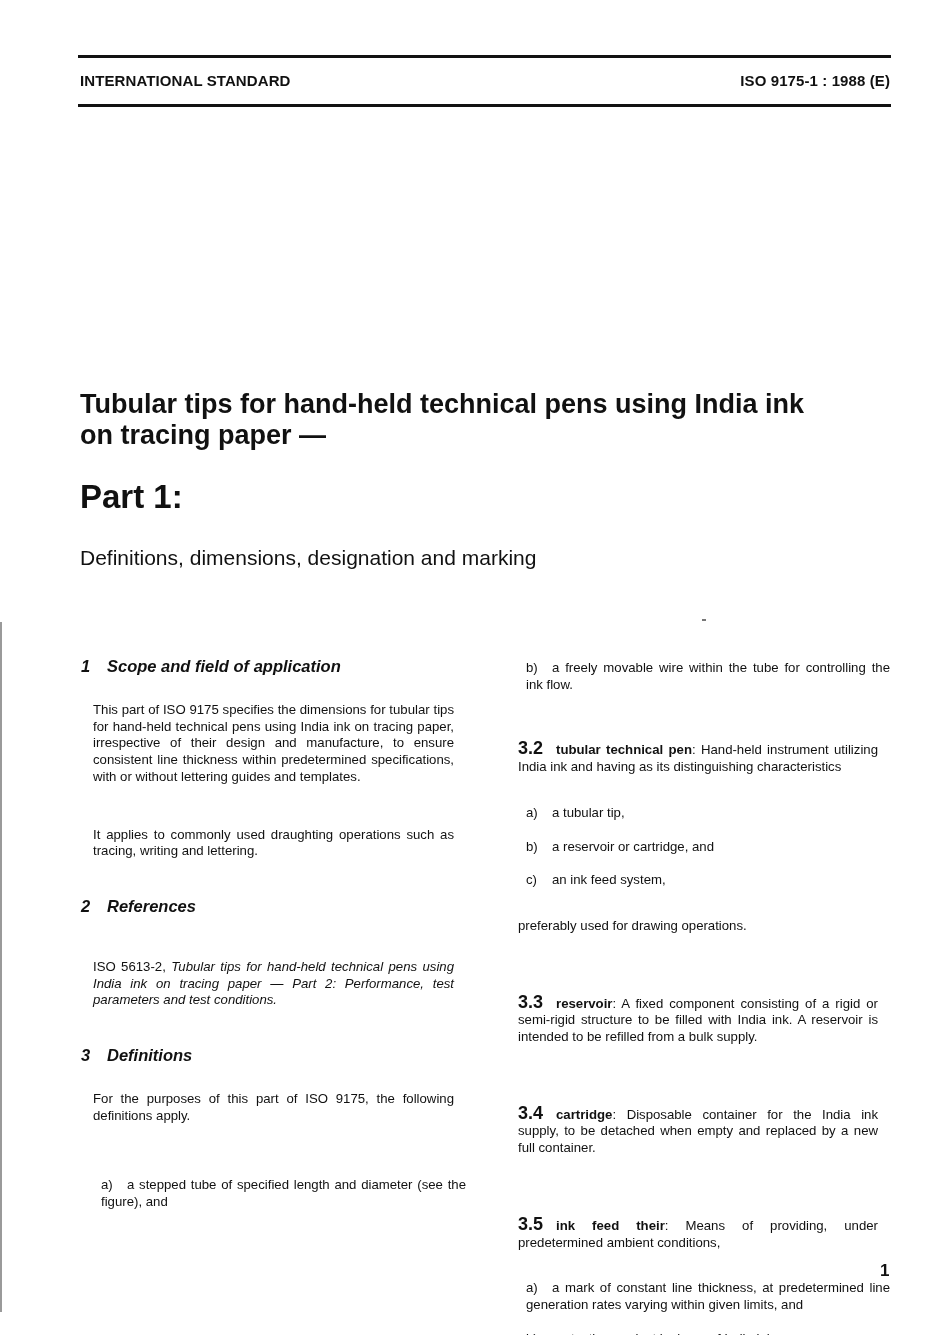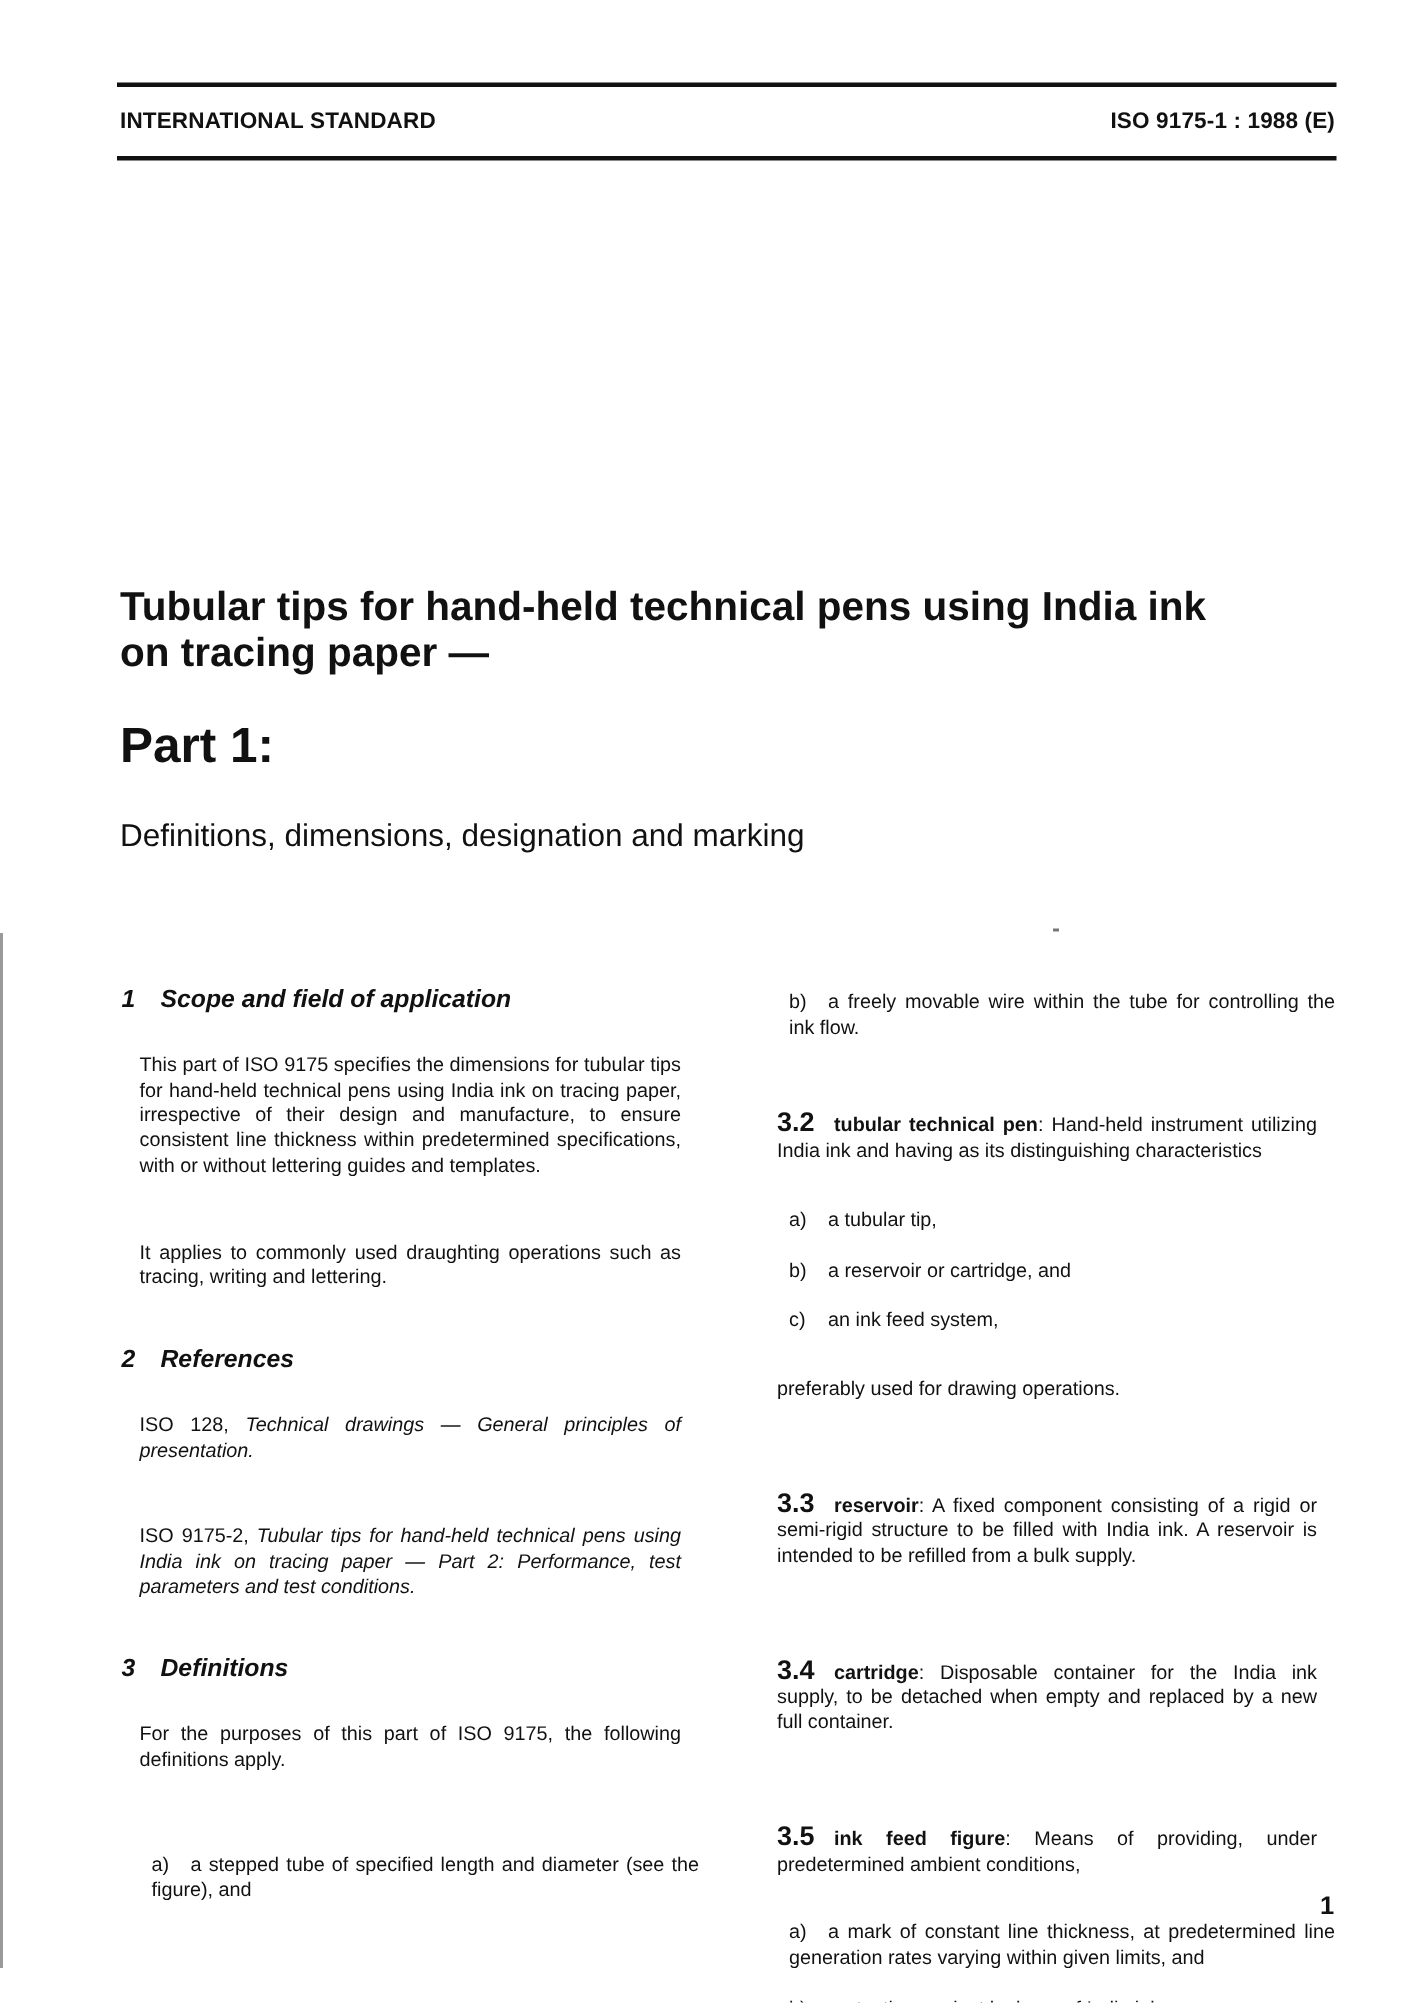--- a/index.html
+++ b/index.html
@@ -53,23 +53,22 @@
   <div class="gap-s"></div>
   <p>This part of ISO 9175 specifies the dimensions for tubular tips for hand-held technical pens using India ink on tracing paper, irrespective of their design and manufacture, to ensure consistent line thickness within predetermined specifications, with or without lettering guides and templates.</p>
   <div class="gap-m"></div>
   <p>It applies to commonly used draughting operations such as tracing, writing and lettering.</p>
   <div class="gap-l"></div>
 
   <h2>
     <span class="num">2</span><span>References</span>
   </h2>
   <div class="gap-s"></div>
-  <p><span>ISO 128,</span> <em>Technical drawings — General principles of presentation.</em></p>
   <div class="gap-m"></div>
-  <p><span>ISO 9175-2,</span> <em>Tubular tips for hand-held technical pens using India ink on tracing paper — Part 2: Performance, test parameters and test conditions.</em></p>
+  <p><span>ISO 5613-2,</span> <em>Tubular tips for hand-held technical pens using India ink on tracing paper — Part 2: Performance, test parameters and test conditions.</em></p>
   <div class="gap-l"></div>
 
   <h2>
     <span class="num">3</span><span>Definitions</span>
   </h2>
   <div class="gap-s"></div>
   <p>For the purposes of this part of ISO 9175, the following definitions apply.</p>
   <div class="gap-m"></div>
   <div class="gap-l"></div>
   <div class="item"><span class="lbl">a)</span><span>a stepped tube of specified length and diameter (see the figure), and</span></div>
@@ -89,20 +88,20 @@
   <div class="gap-m"></div>
   <p>preferably used for drawing operations.</p>
   <div style="height:35px"></div>
 
   <p><span class="def-num">3.3</span><span class="term">reservoir</span><span>: A fixed component consisting of a rigid or semi-rigid structure to be filled with India ink. A reservoir is intended to be refilled from a bulk supply.</span></p>
   <div style="height:35px"></div>
 
   <p><span class="def-num">3.4</span><span class="term">cartridge</span><span>: Disposable container for the India ink supply, to be detached when empty and replaced by a new full container.</span></p>
   <div style="height:35px"></div>
 
-  <p><span class="def-num">3.5</span><span class="term">ink feed figure</span><span>: Means of providing, under predetermined ambient conditions,</span></p>
+  <p><span class="def-num">3.5</span><span class="term">ink feed their</span><span>: Means of providing, under predetermined ambient conditions,</span></p>
   <div class="gap-m"></div>
   <div class="item"><span class="lbl">a)</span><span>a mark of constant line thickness, at predetermined line generation rates varying within given limits, and</span></div>
   <div class="gap-m"></div>
   <div class="item"><span class="lbl">b)</span><span>protection against leakage of India ink.</span></div>
 </div>
 
 <div class="pagenum">1</div>
 
 </body></html>

